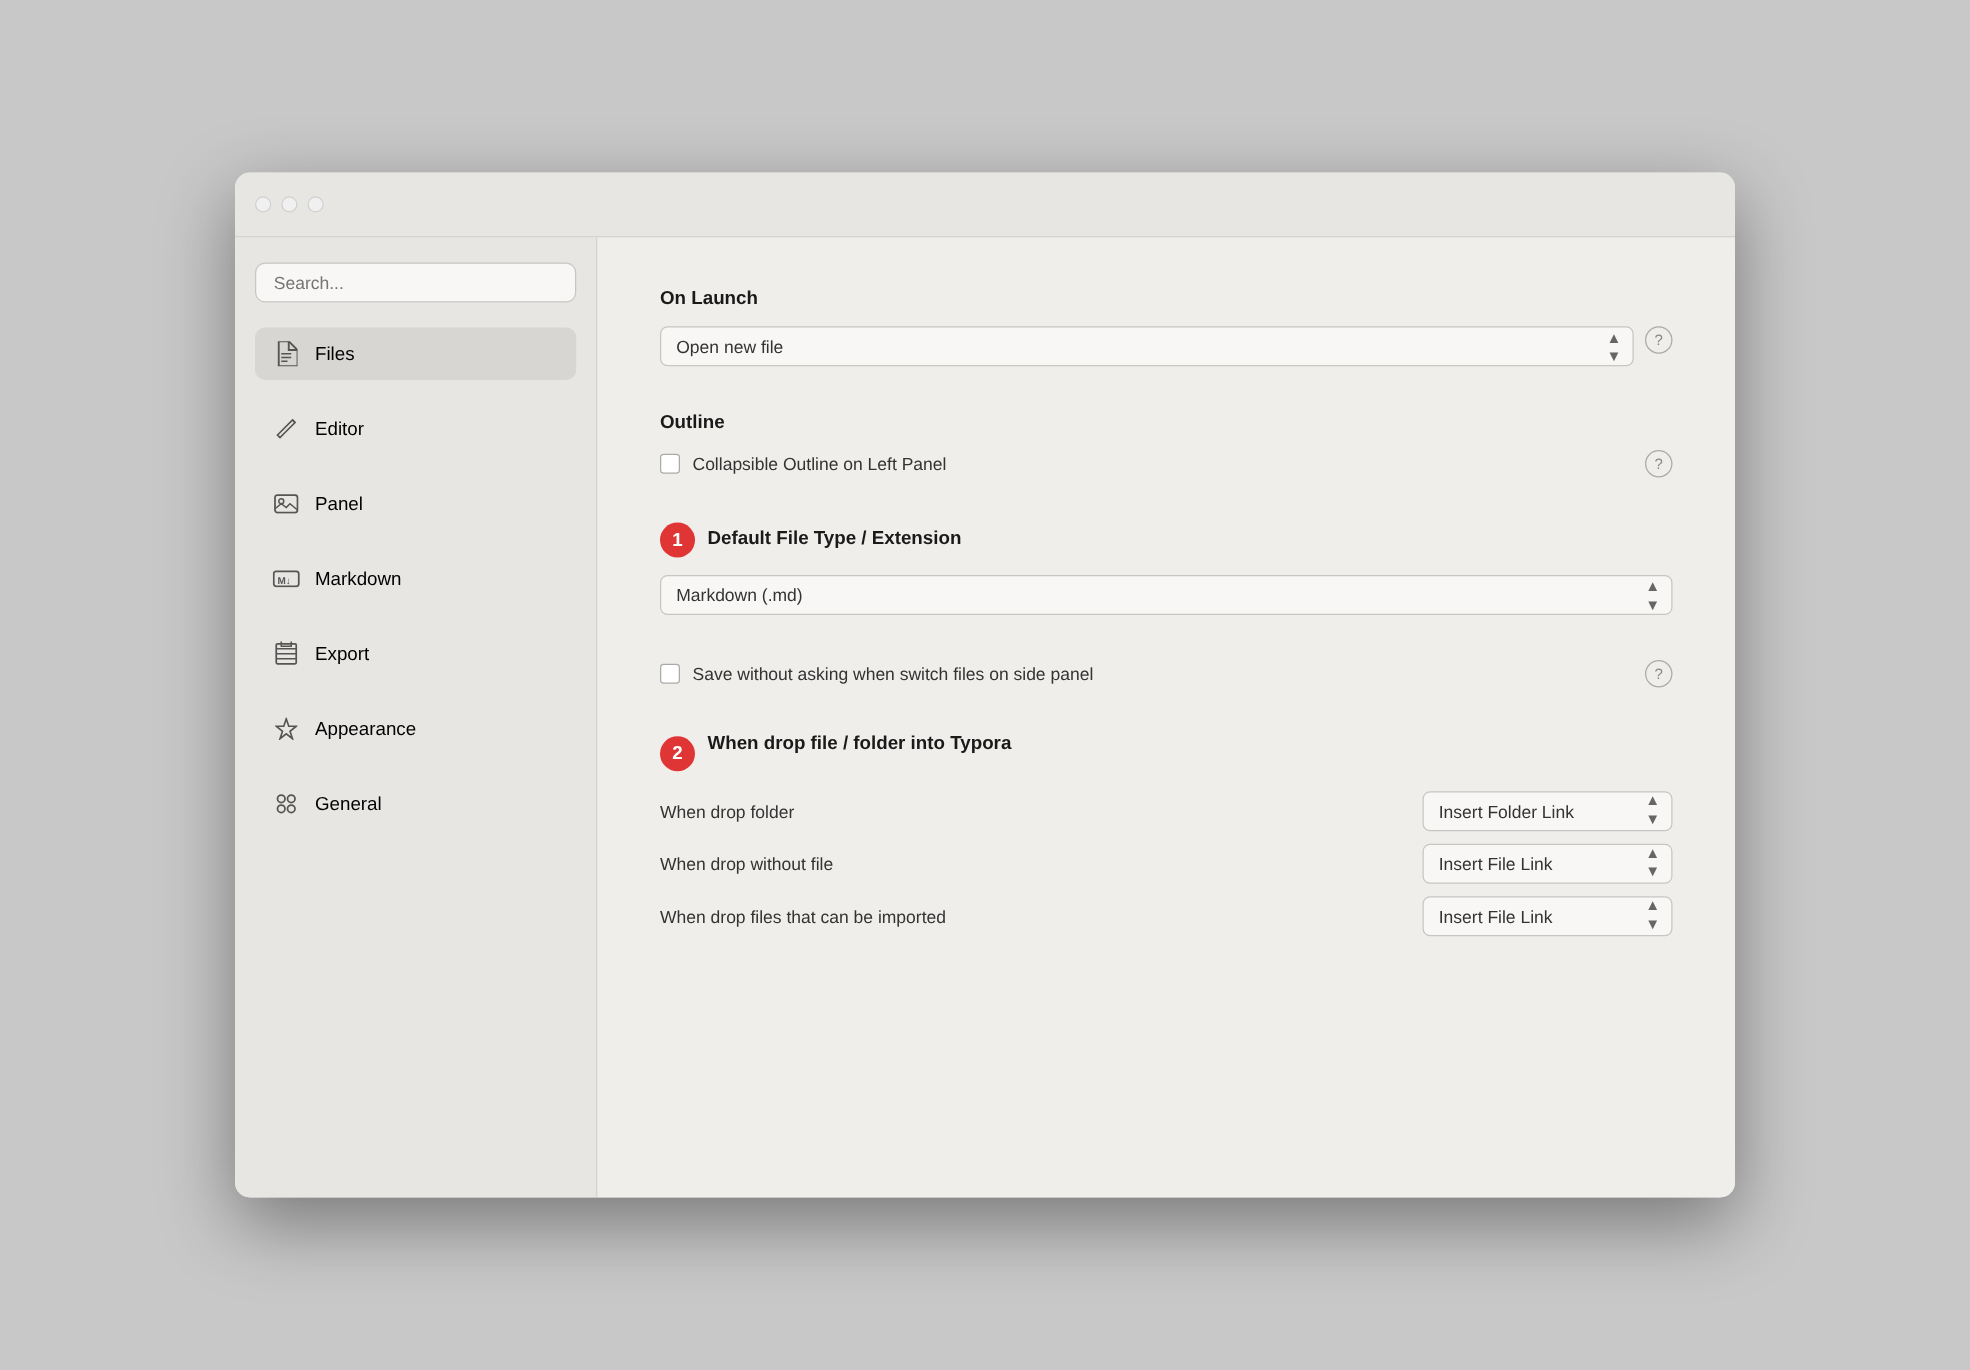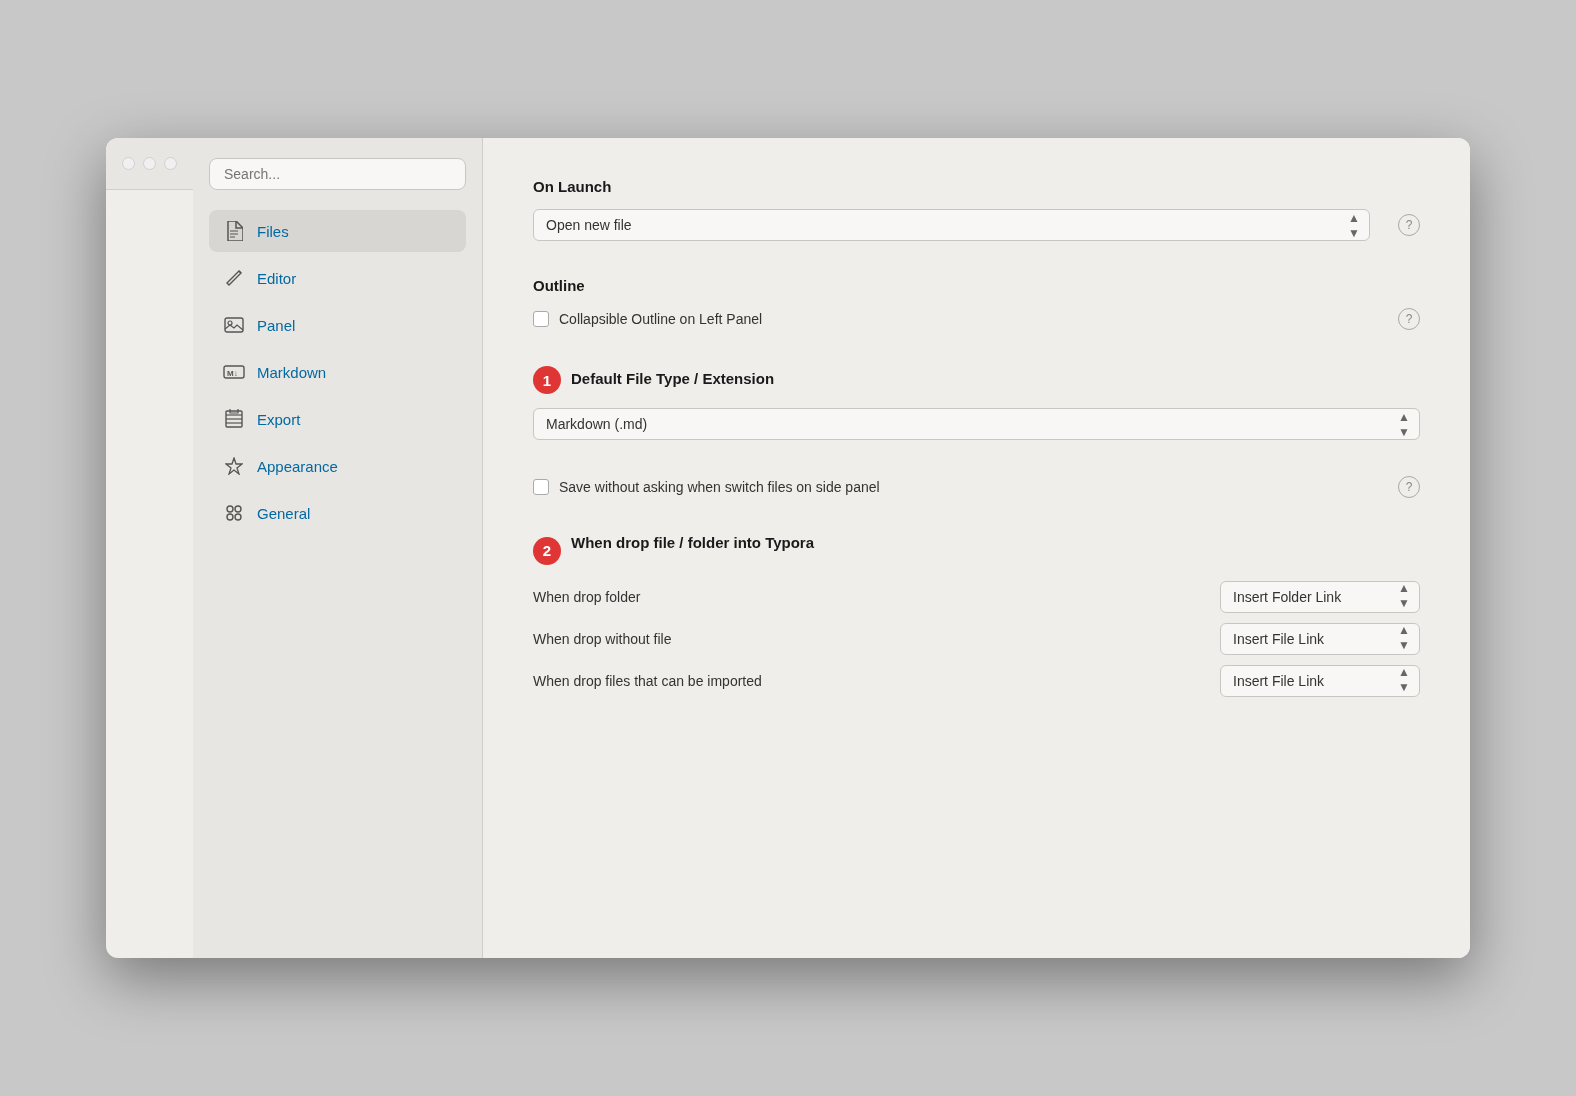--- a/index.html
+++ b/index.html
@@ -5,27 +5,28 @@
     * { box-sizing: border-box; margin: 0; padding: 0; }
     body {
       background: #c8c8c8;
       display: flex;
       align-items: center;
       justify-content: center;
       min-height: 100vh;
       font-family: -apple-system, BlinkMacSystemFont, "Helvetica Neue", Arial, sans-serif;
     }
     .window {
-      width: 1364px;
+      width: 1200px;
       min-height: 820px;
       background: #f0eeeb;
       border-radius: 12px;
       box-shadow: 0 20px 60px rgba(0,0,0,0.4);
       overflow: hidden;
       display: flex;
+      flex-direction: column;
     }
     .titlebar {
       height: 52px;
       background: #e8e6e3;
       display: flex;
       align-items: center;
       padding: 0 16px;
       border-bottom: 1px solid #d0ceca;
       flex-shrink: 0;
     }
@@ -65,22 +66,22 @@
       margin-bottom: 20px;
     }
     .nav-item {
       display: flex;
       align-items: center;
       gap: 12px;
       padding: 10px 14px;
       border-radius: 8px;
       cursor: pointer;
       font-size: 15px;
-      color: #0369a1;
-      margin-bottom: 5px;
+      color: #000000;
+      margin-bottom: 18px;
     }
     .nav-item.active {
       background: #d8d6d3;
     }
     .nav-icon {
       width: 22px;
       height: 22px;
       display: flex;
       align-items: center;
       justify-content: center;
@@ -168,22 +169,21 @@
       display: flex;
       align-items: center;
       justify-content: center;
       font-size: 12px;
       color: #888;
       cursor: pointer;
       flex-shrink: 0;
     }
     .on-launch-row {
       display: flex;
-      align-items: center;
-      gap: 28px;
+      gap: 9px;
     }
     .on-launch-row .select-wrapper {
       flex: 1;
     }
     .badge {
       width: 28px;
       height: 28px;
       border-radius: 50%;
       background: #e03535;
       color: #fff;

